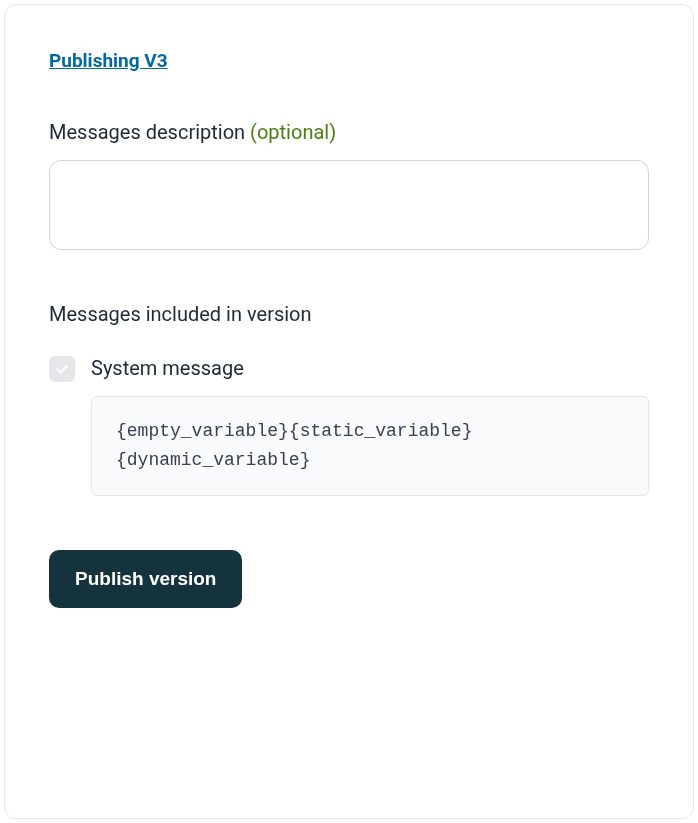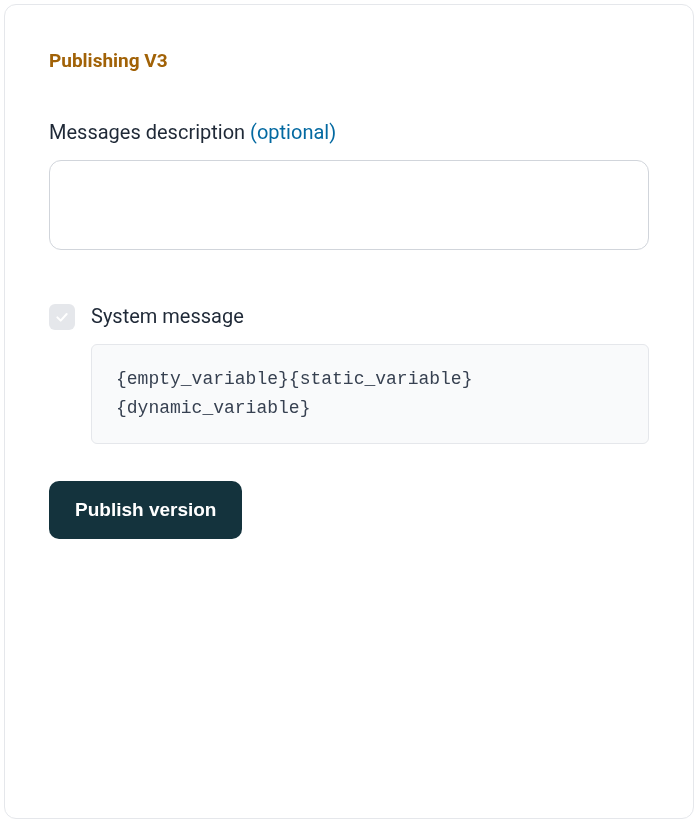--- a/index.html
+++ b/index.html
@@ -19,30 +19,31 @@
       border: 1px solid #e5e7eb;
       border-radius: 12px;
       padding: 44px 44px 44px 44px;
       width: 690px;
       height: 815px;
       background: #ffffff;
     }
     .title {
       font-size: 19px;
       font-weight: 700;
-      color: #a16207;
+      color: #0369a1;
       margin-bottom: 48px;
+      text-decoration: underline;
     }
     .field-label {
       font-size: 20px;
       color: #1f2937;
       margin-bottom: 16px;
     }
     .field-label .optional {
-      color: #0369a1;
+      color: #4d7c0f;
     }
     .textarea {
       width: 100%;
       height: 90px;
       border: 1px solid #d1d5db;
       border-radius: 12px;
       padding: 12px 16px;
       font-size: 16px;
       font-family: inherit;
       resize: none;
@@ -109,35 +110,36 @@
     }
     .publish-btn {
       background: #14333d;
       color: #ffffff;
       border: none;
       border-radius: 10px;
       padding: 18px 26px;
       font-size: 19px;
       font-weight: 600;
       cursor: pointer;
-      margin-top: 7px;
+      margin-top: 24px;
     }
   </style>
 </head>
 <body>
 
 <div class="card">
   <h1 class="title">Publishing V3</h1>
 
   <div class="field-label">
     <span>Messages description</span>
     <span class="optional">(optional)</span>
   </div>
   <textarea class="textarea" value="" style=""></textarea>
 
+  <div class="section-heading">Messages included in version</div>
 
   <div class="message-block">
     <div class="message-row">
       <div class="checkbox disabled">
         <svg viewBox="0 0 24 24" fill="none">
           <path d="M5 12.5L10 17.5L19 7.5" stroke-width="3" stroke-linecap="round" stroke-linejoin="round"></path>
         </svg>
       </div>
       <div class="message-label">System message</div>
     </div>

